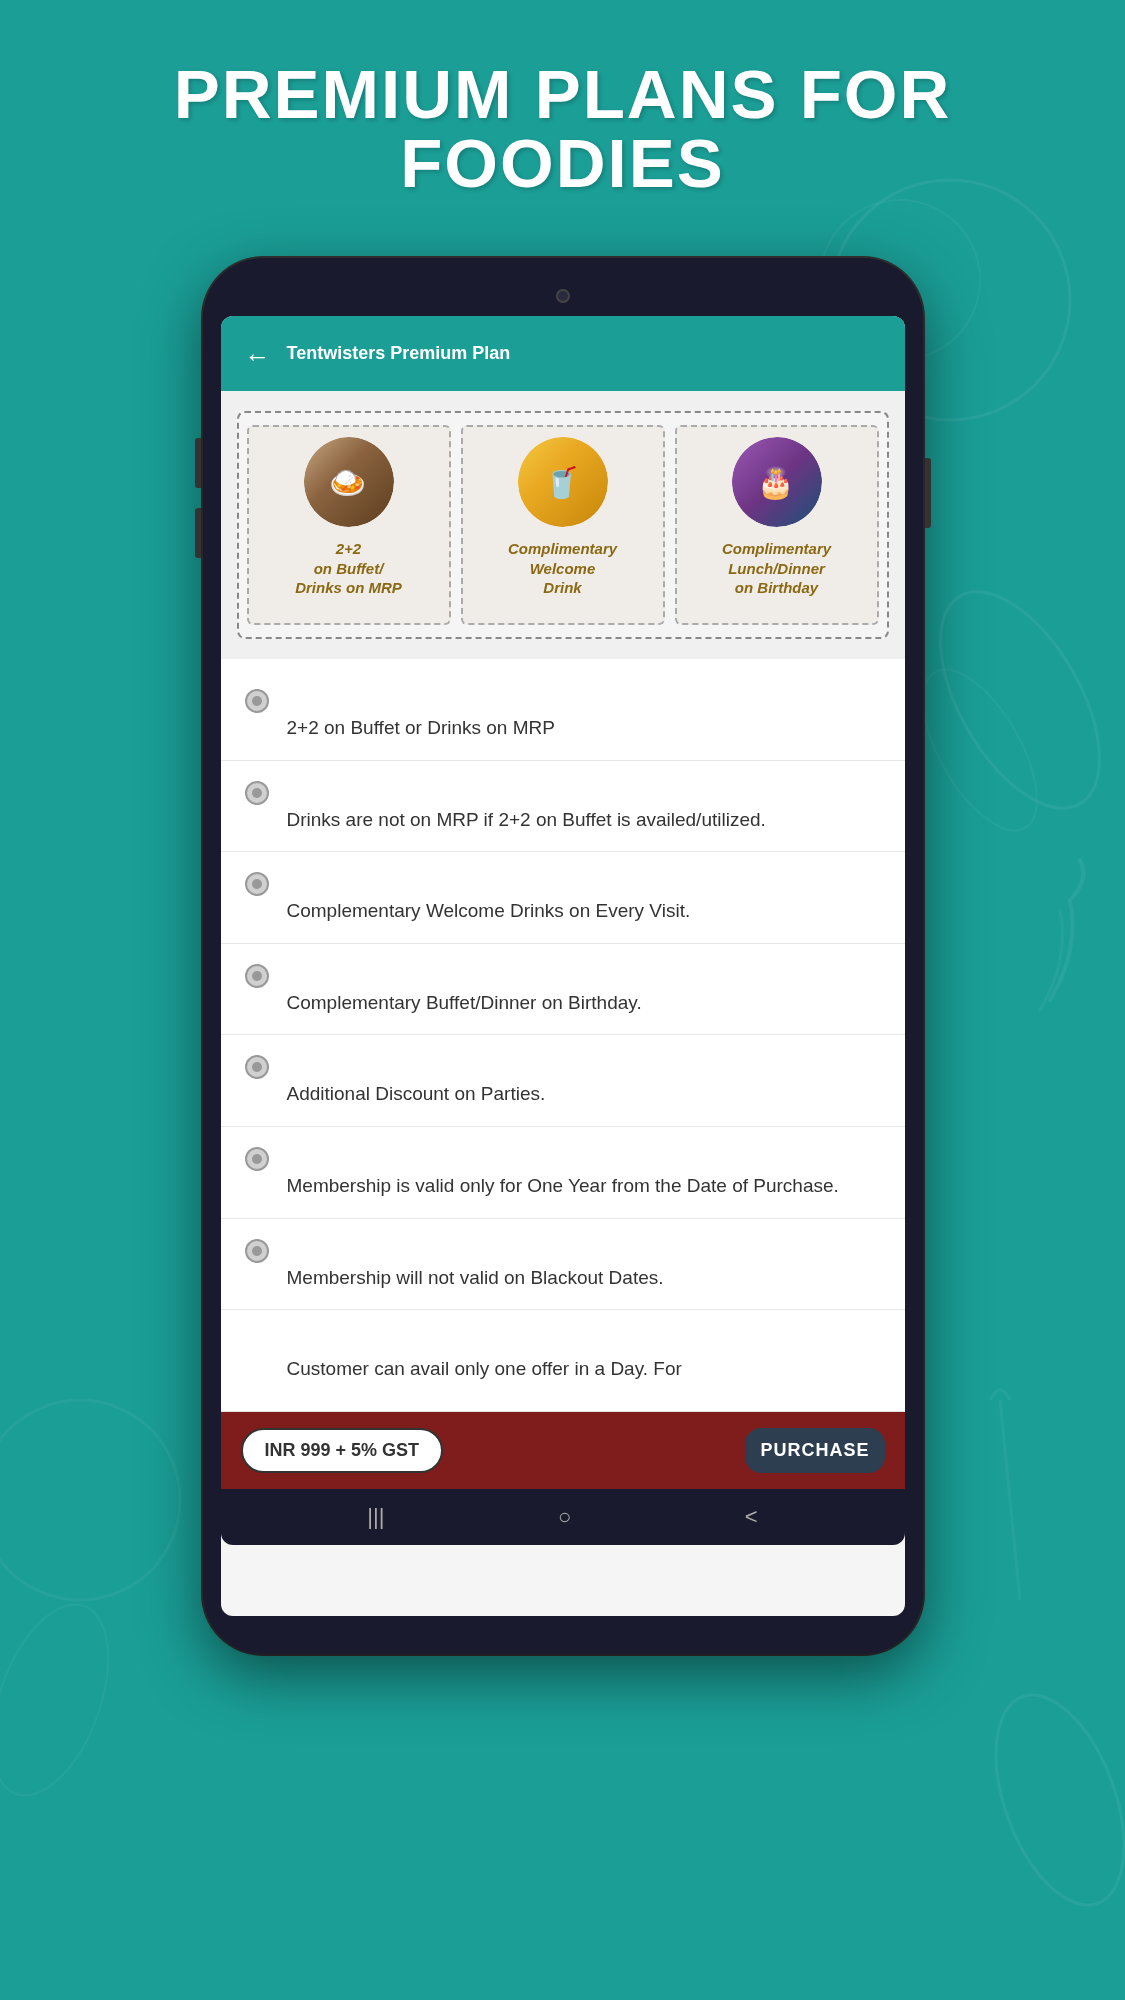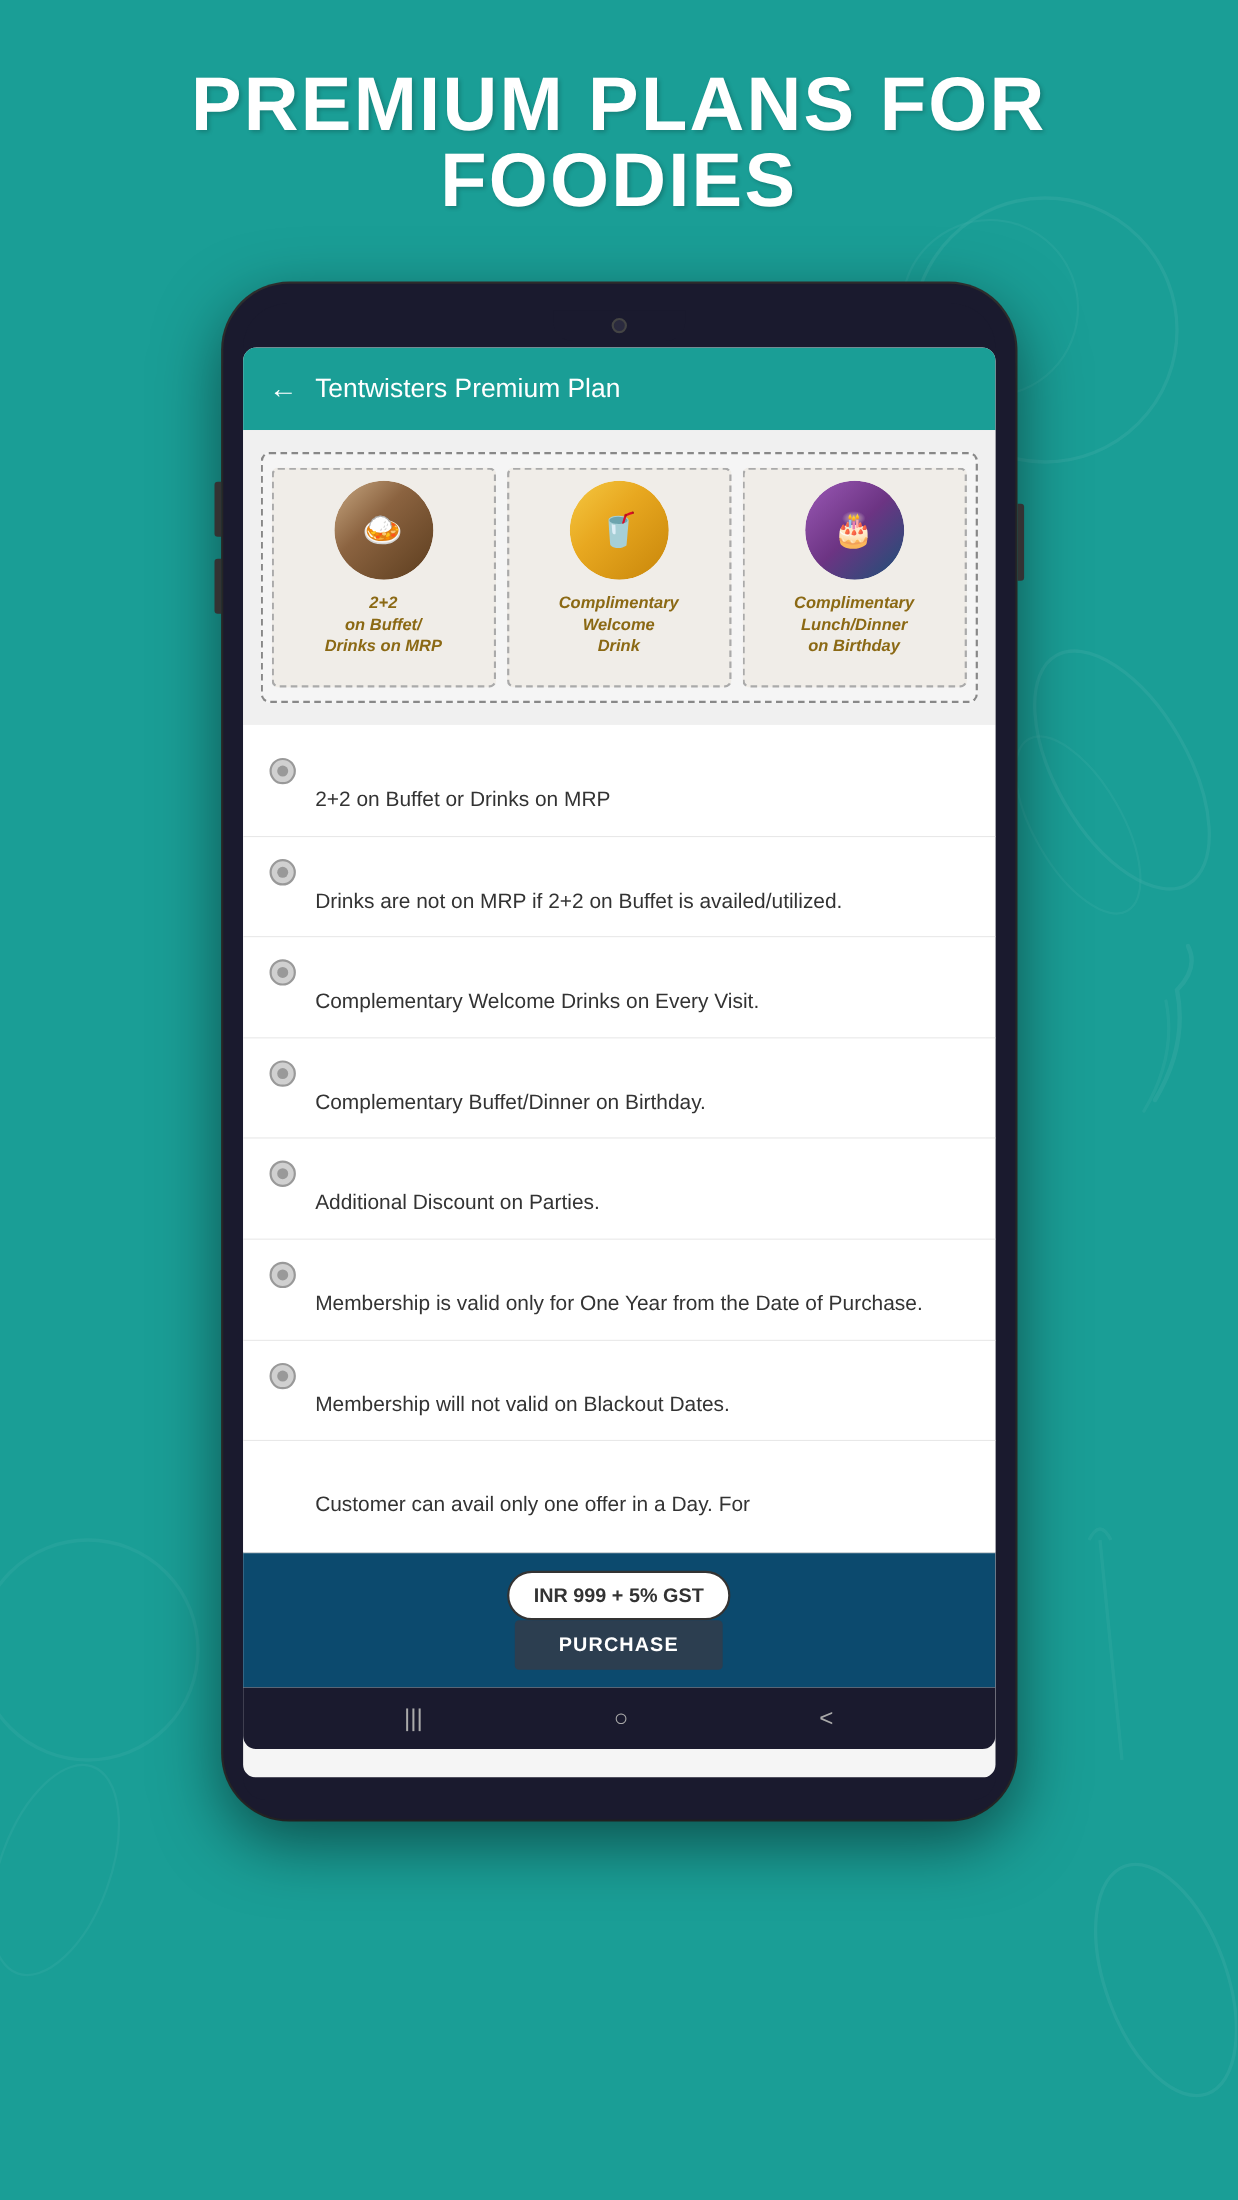--- a/index.html
+++ b/index.html
@@ -89,22 +89,22 @@
       align-items: center;
       gap: 16px;
     }
     .back-arrow {
       color: white;
       font-size: 26px;
       cursor: pointer;
     }
     .app-bar-title {
       color: white;
-      font-size: 24px;
-      font-weight: 400;
+      font-size: 18px;
+      font-weight: 700;
     }
 
     
     .benefits-section {
       background: #f0f0f0;
       padding: 20px 16px;
     }
     .benefits-carousel {
       border: 2.5px dashed #888;
       border-radius: 8px;
@@ -208,43 +208,42 @@
     .feature-text {
       font-size: 19px;
       color: #333;
       line-height: 1.4;
       flex: 1;
       margin-top: 28px;
     }
 
     
     .bottom-bar {
-      background: #0c4a6e;
+      background: #7f1d1d;
       padding: 16px 20px;
       display: flex;
       align-items: center;
       justify-content: space-between;
       border-top: 1px solid #e0e0e0;
-      flex-direction: column;
     }
     .price-badge {
       background: white;
       border: 2px solid #333;
       border-radius: 30px;
       padding: 10px 22px;
       font-size: 18px;
       font-weight: bold;
       color: #333;
     }
     .purchase-btn {
       background: #2c3e50;
       color: white;
       border: none;
-      border-radius: 4px;
-      padding: 12px 40px;
+      border-radius: 16px;
+      padding: 12px 15px;
       font-size: 18px;
       font-weight: bold;
       letter-spacing: 1px;
       cursor: pointer;
     }
 
     
     .phone-nav {
       background: #1a1a2e;
       height: 56px;

